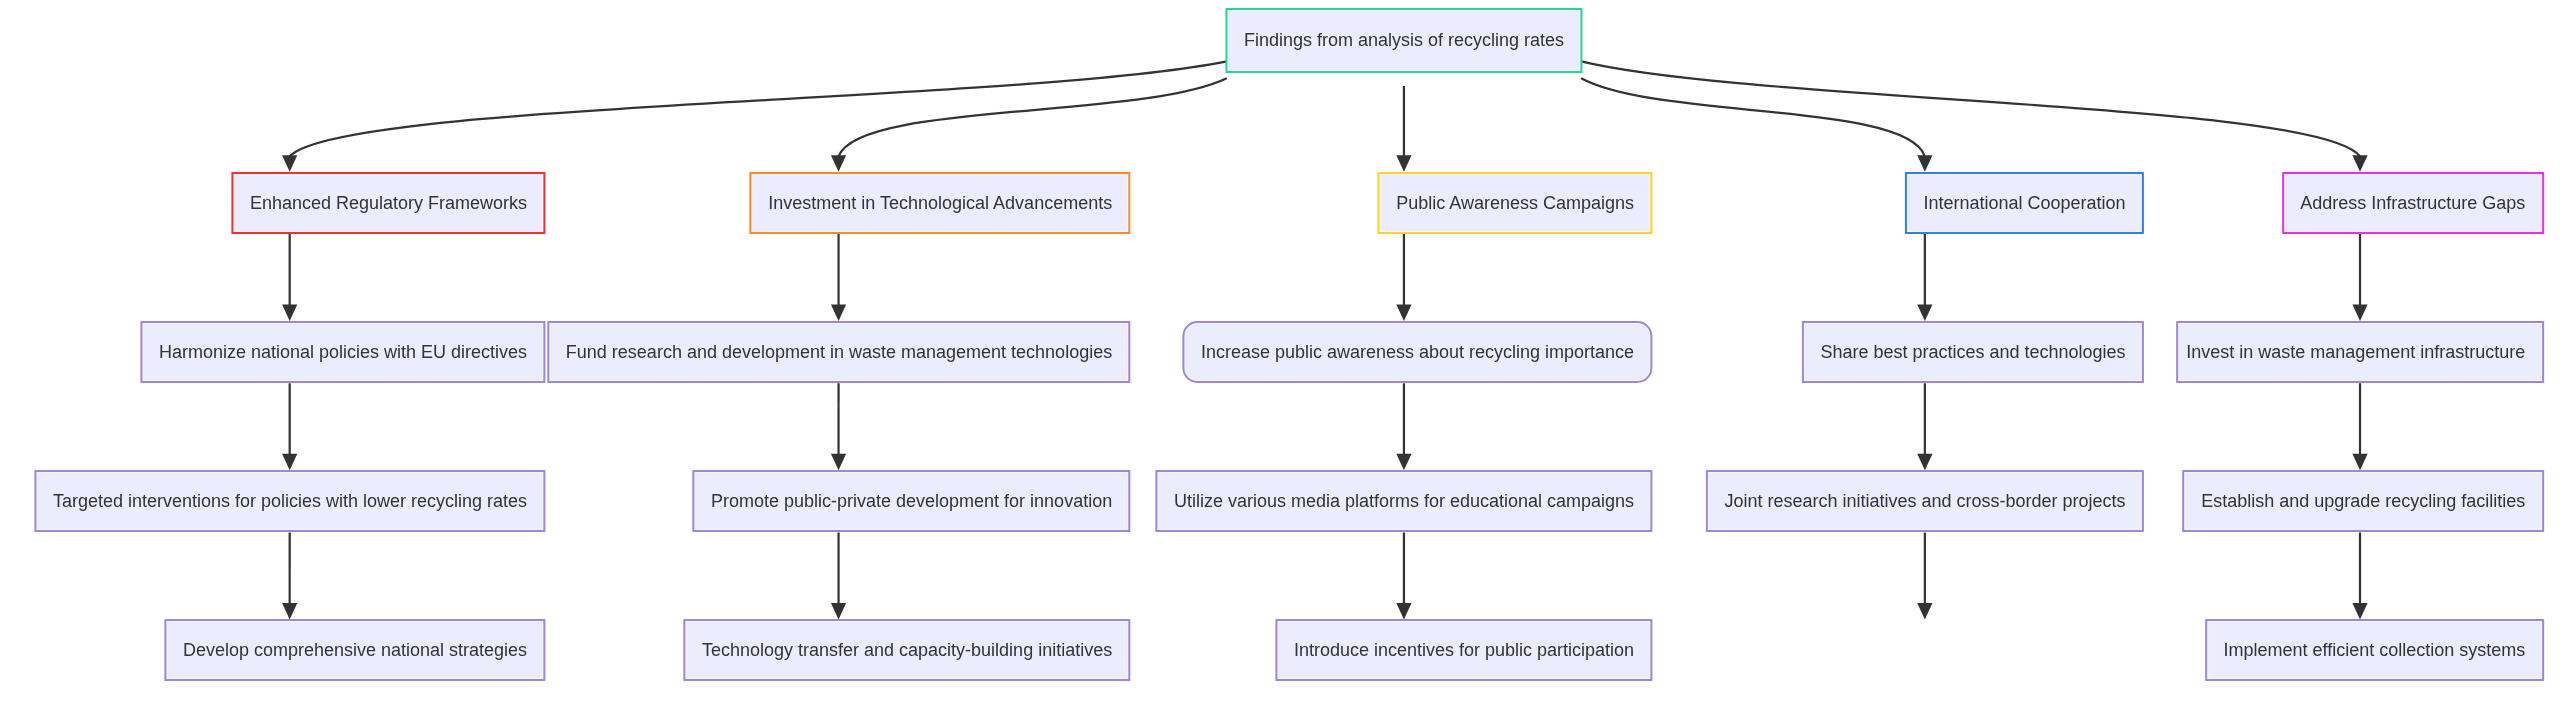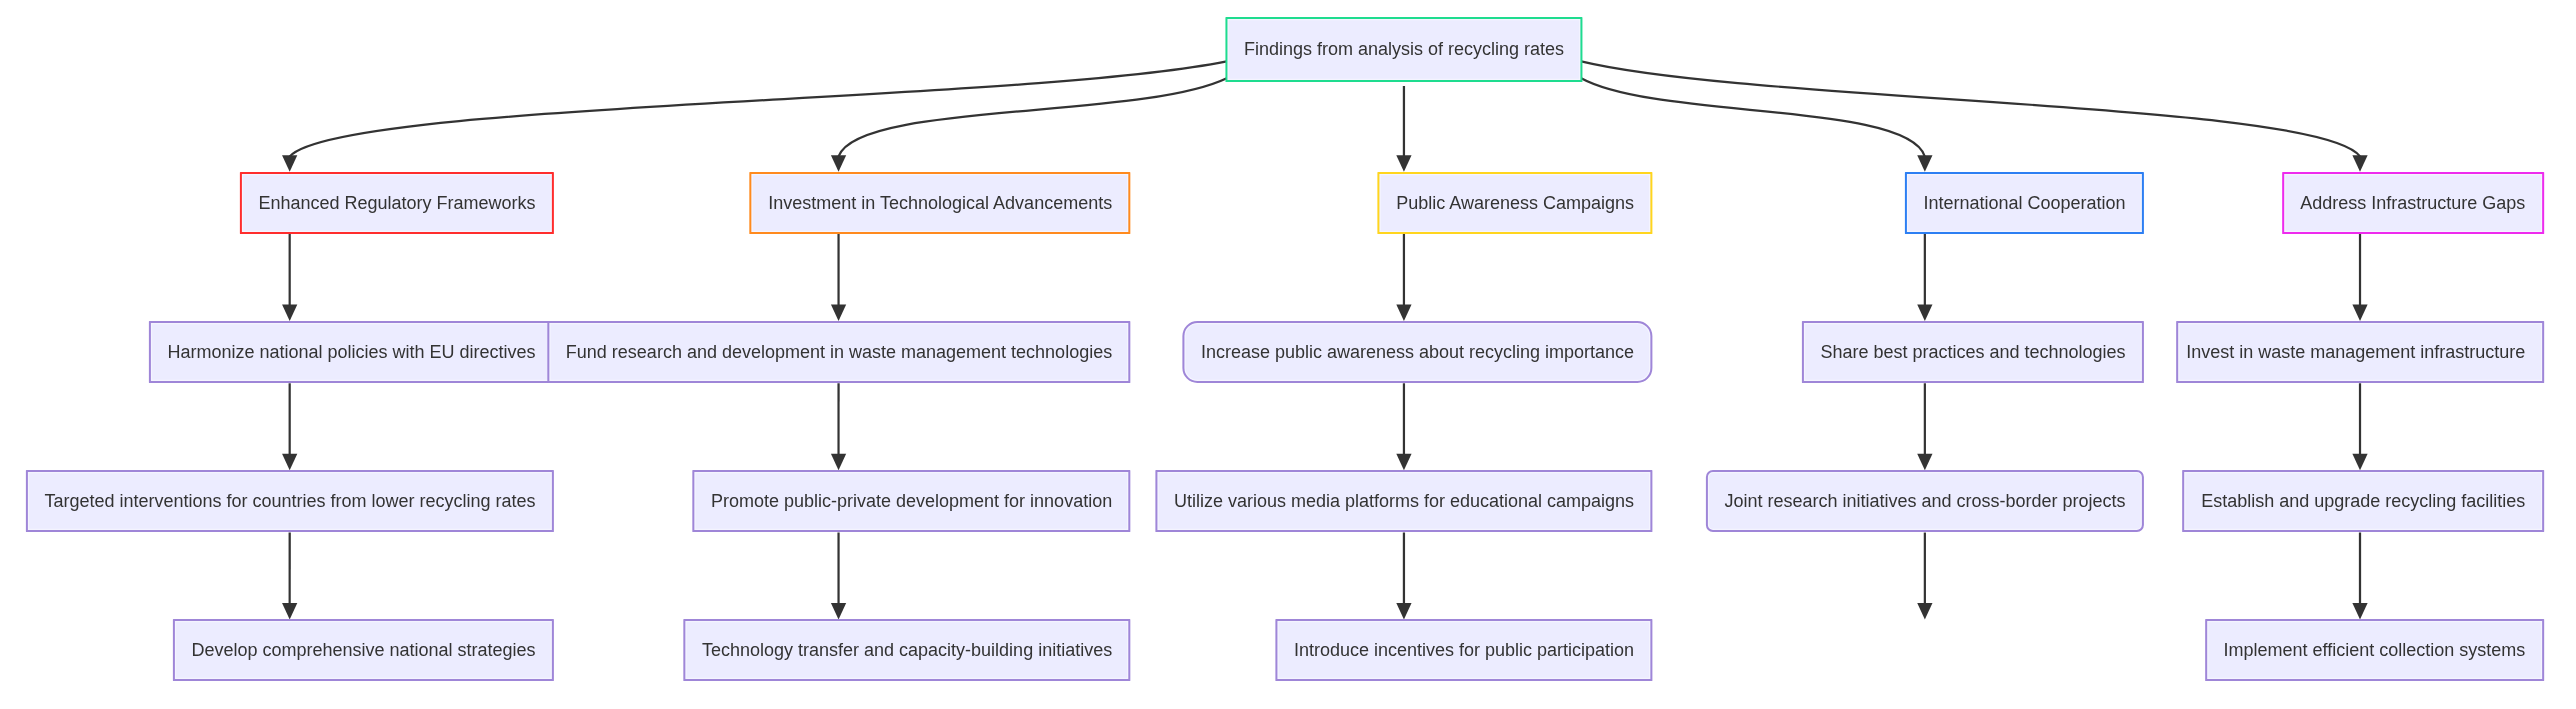--- a/index.html
+++ b/index.html
@@ -19,21 +19,21 @@
     padding:0 16.5px;
     background:var(--fill);
     color:var(--text);
     border:2.2px solid #9F86D8;
     border-radius:0.6px;
     font-size:18px;
     white-space:nowrap;
     box-shadow:inset 0 0 0 1.3px rgba(255,255,255,0.45);
   }
   .root{
-    position:absolute; left:1404px; top:17px; transform:translateX(-50%);
+    position:absolute; left:1404px; top:8px; transform:translateX(-50%);
     height:65px; border-width:2.5px;
   }
   .col{
     position:absolute; top:172px; transform:translateX(-50%);
     display:flex; flex-direction:column; align-items:flex-end; gap:87px;
   }
   .cat{border-width:2.5px;}
 </style>
 </head>
 <body>
@@ -80,42 +80,42 @@
       <polygon points="3703,714 3727,714 3715,740" fill="#333333"></polygon>
       <path d="M 3715 838 L 3714.9921875 951"></path>
       <polygon points="3702.9921875,949 3726.9921875,949 3714.9921875,975" fill="#333333"></polygon>
     </svg>
 
   <div class="node root" id="rootNode" style="border-color: rgb(30, 220, 143);">Findings from analysis of recycling rates</div>
 
   <div class="col" style="left:290px">
     <div class="node cat" style="border-color: rgb(255, 45, 45);">Enhanced Regulatory Frameworks</div>
     <div class="node" style="border-color: rgb(159, 134, 216);">Harmonize national policies with EU directives</div>
-    <div class="node" style="border-color: rgb(159, 134, 216);">Targeted interventions for countries from lower recycling rates</div>
+    <div class="node" style="border-color: rgb(159, 134, 216);">Targeted interventions for policies with lower recycling rates</div>
     <div class="node" style="border-color: rgb(159, 134, 216);">Develop comprehensive national strategies</div>
   </div>
 
   <div class="col" style="left:839px">
     <div class="node cat" style="border-color: rgb(255, 138, 30);">Investment in Technological Advancements</div>
     <div class="node" style="border-color: rgb(159, 134, 216);">Fund research and development in waste management technologies</div>
     <div class="node" style="border-color: rgb(159, 134, 216);">Promote public-private development for innovation</div>
     <div class="node" style="border-color: rgb(159, 134, 216);">Technology transfer and capacity-building initiatives</div>
   </div>
 
   <div class="col" style="left:1404px">
     <div class="node cat" style="border-color: rgb(255, 213, 30);">Public Awareness Campaigns</div>
     <div class="node" style="border-color: rgb(159, 134, 216); border-radius: 15px;">Increase public awareness about recycling importance</div>
     <div class="node" style="border-color: rgb(159, 134, 216);">Utilize various media platforms for educational campaigns</div>
     <div class="node" style="border-color: rgb(159, 134, 216);">Introduce incentives for public participation</div>
   </div>
 
   <div class="col" style="left:1925px">
     <div class="node cat" style="border-color: rgb(45, 127, 243);">International Cooperation</div>
     <div class="node" style="border-color: rgb(159, 134, 216);">Share best practices and technologies</div>
-    <div class="node" style="border-color: rgb(159, 134, 216); border-radius: 7px;">Joint research initiatives and cross-border projects</div>
+    <div class="node" style="border-color: rgb(159, 134, 216);">Joint research initiatives and cross-border projects</div>
   </div>
 
   <div class="col" style="left:2360px">
     <div class="node cat" style="border-color: rgb(238, 43, 238);">Address Infrastructure Gaps</div>
     <div class="node" style="border-color: rgb(159, 134, 216); padding-left: 8px;">Invest in waste management infrastructure</div>
     <div class="node" style="border-color: rgb(159, 134, 216);">Establish and upgrade recycling facilities</div>
     <div class="node" style="border-color: rgb(159, 134, 216);">Implement efficient collection systems</div>
   </div>
 </div>
 

